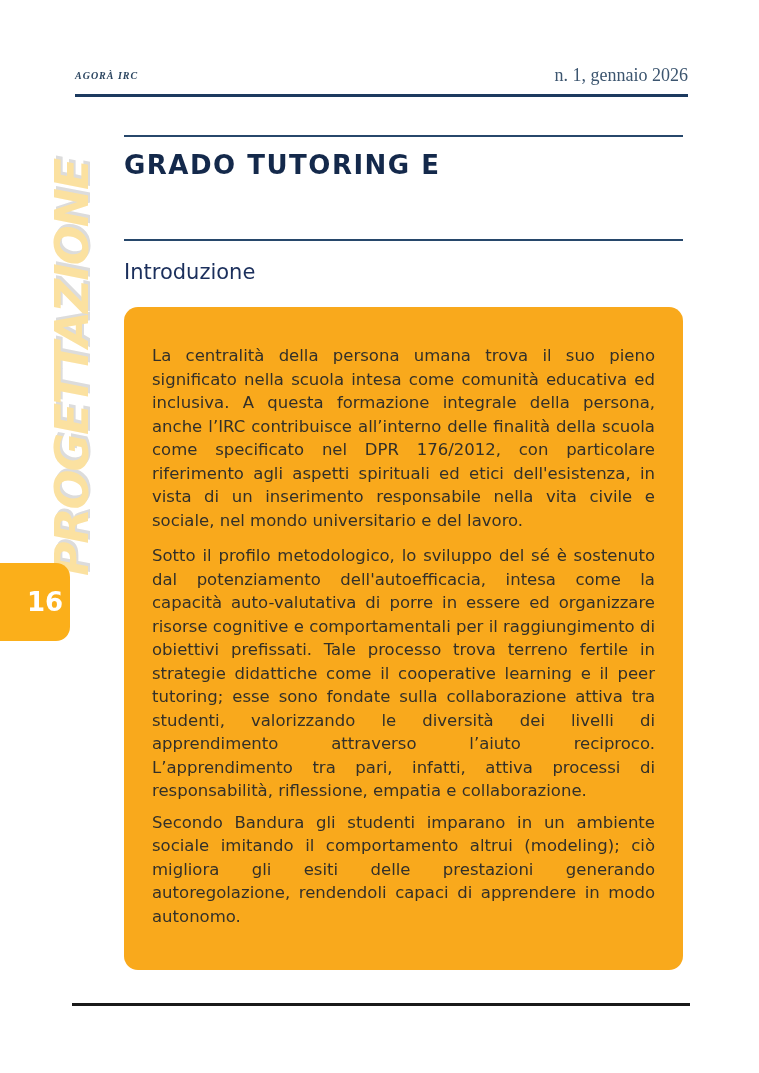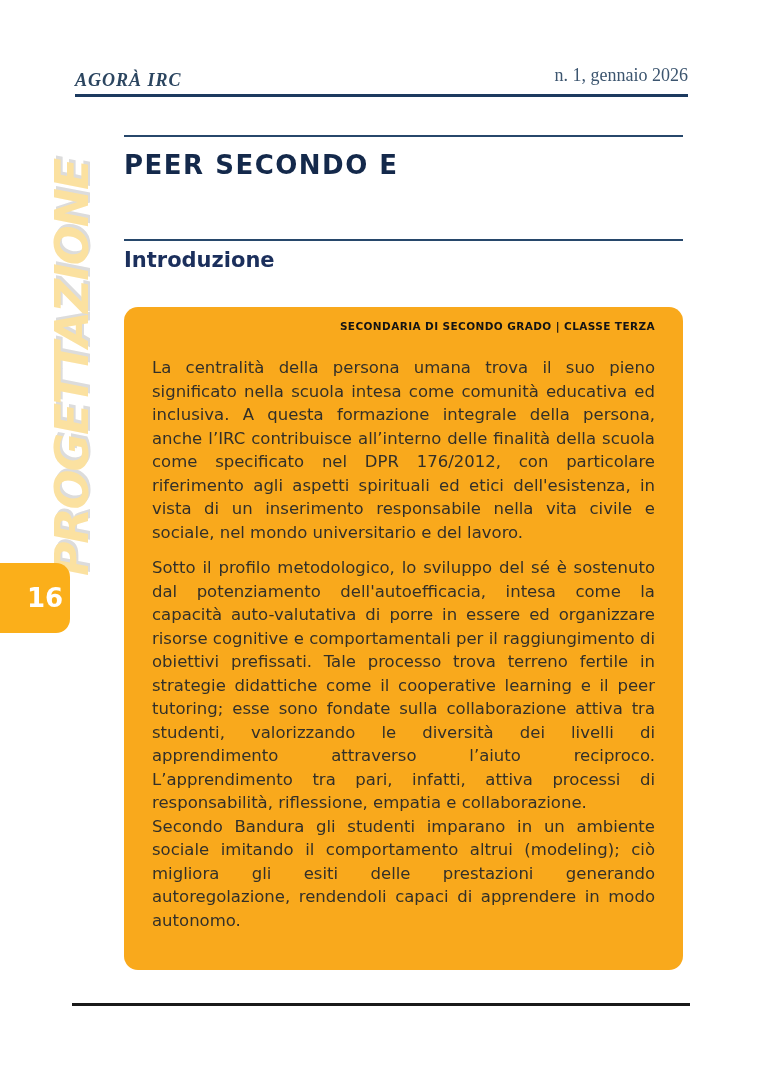--- a/index.html
+++ b/index.html
@@ -12,21 +12,21 @@
     overflow: hidden;
     font-family: "DejaVu Sans", "Liberation Sans", sans-serif;
   }
   
   .masthead {
     position: absolute;
     left: 75px; top: 70px;
     font-family: "Liberation Serif", serif;
     font-style: italic;
     font-weight: bold;
-    font-size: 18px;
+    font-size: 10px;
     letter-spacing: 1px;
     color: #2b4560;
   }
   .issue-date {
     position: absolute;
     right: 71px; top: 65px;
     font-family: Liberation Serif, serif;
     font-size: 18px;
     color: #3c556f;
   }
@@ -49,21 +49,21 @@
     font-size: 47px;
     letter-spacing: -2px;
     color: #fbe1a0;
     text-shadow: 3px 2px 0 #dcdcdc;
     white-space: nowrap;
   }
   
   .page-badge {
     position: absolute;
     left: 0; top: 563px;
-    width: 70px; height: 70px;
+    width: 70px; height: 78px;
     background: #fbaf1a;
     border-radius: 0 14px 14px 0;
     display: flex;
     align-items: center;
     justify-content: center;
     padding-left: 20px;
   }
   .page-badge span {
     color: #ffffff;
     font-weight: bold;
@@ -87,22 +87,22 @@
     color: #14294b;
   }
   .title-rule-bottom {
     position: absolute;
     left: 124px; top: 239px;
     width: 559px; height: 2px;
     background: #27476b;
   }
   .section-heading {
     position: absolute;
-    left: 124px; top: 248px;
-    font-weight: bold;
+    left: 124px; top: 260px;
+    font-weight: normal;
     font-size: 21px;
     color: #1b2f5c;
   }
   
   .content-box {
     position: absolute;
     left: 124px; top: 307px;
     width: 559px; height: 663px;
     background: #f9a91c;
     border-radius: 14px;
@@ -116,21 +116,21 @@
     color: #141414;
   }
   .content-box p {
     font-size: 16.5px;
     line-height: 23.5px;
     text-align: justify;
     color: #333029;
   }
   .content-box p.p1 { margin-top: 24px; }
   .content-box p.p2 { margin-top: 12px; }
-  .content-box p.p3 { margin-top: 0; }
+  .content-box p.p3 { margin-top: 8px; }
   
   .footer-rule {
     position: absolute;
     left: 72px; top: 1003px;
     width: 618px; height: 2.5px;
     background: #191919;
   }
 </style>
 </head>
 <body>
@@ -142,28 +142,27 @@
   <div class="header-rule"></div>
 
   <div class="vertical-label">PROGETTAZIONE</div>
 
   <div class="page-badge">
     <span>16</span>
   </div>
 
   <div class="title-rule-top"></div>
   <h1 class="article-title">
-    <div>PEER SECONDO E</div>
+    <div>GRADO TUTORING E</div>
   </h1>
   <div class="title-rule-bottom"></div>
 
   <h2 class="section-heading">Introduzione</h2>
 
   <div class="content-box">
-    <div class="grade-tag">SECONDARIA DI SECONDO GRADO | CLASSE TERZA</div>
     <p class="p1">La centralità della persona umana trova il suo pieno significato nella scuola intesa come comunità educativa ed inclusiva. A questa formazione integrale della persona, anche l’IRC contribuisce all’interno delle finalità della scuola come specificato nel DPR 176/2012, con particolare riferimento agli aspetti spirituali ed etici dell'esistenza, in vista di un inserimento responsabile nella vita civile e sociale, nel mondo universitario e del lavoro.</p>
     <p class="p2">Sotto il profilo metodologico, lo sviluppo del sé è sostenuto dal potenziamento dell'autoefficacia, intesa come la capacità auto-valutativa di porre in essere ed organizzare risorse cognitive e comportamentali per il raggiungimento di obiettivi prefissati. Tale processo trova terreno fertile in strategie didattiche come il cooperative learning e il peer tutoring; esse sono fondate sulla collaborazione attiva tra studenti, valorizzando le diversità dei livelli di apprendimento attraverso l’aiuto reciproco. L’apprendimento tra pari, infatti, attiva processi di responsabilità, riflessione, empatia e collaborazione.</p>
     <p class="p3">Secondo Bandura gli studenti imparano in un ambiente sociale imitando il comportamento altrui (modeling); ciò migliora gli esiti delle prestazioni generando autoregolazione, rendendoli capaci di apprendere in modo autonomo.</p>
   </div>
 
   <div class="footer-rule"></div>
 
 </div>
 
 </body></html>

